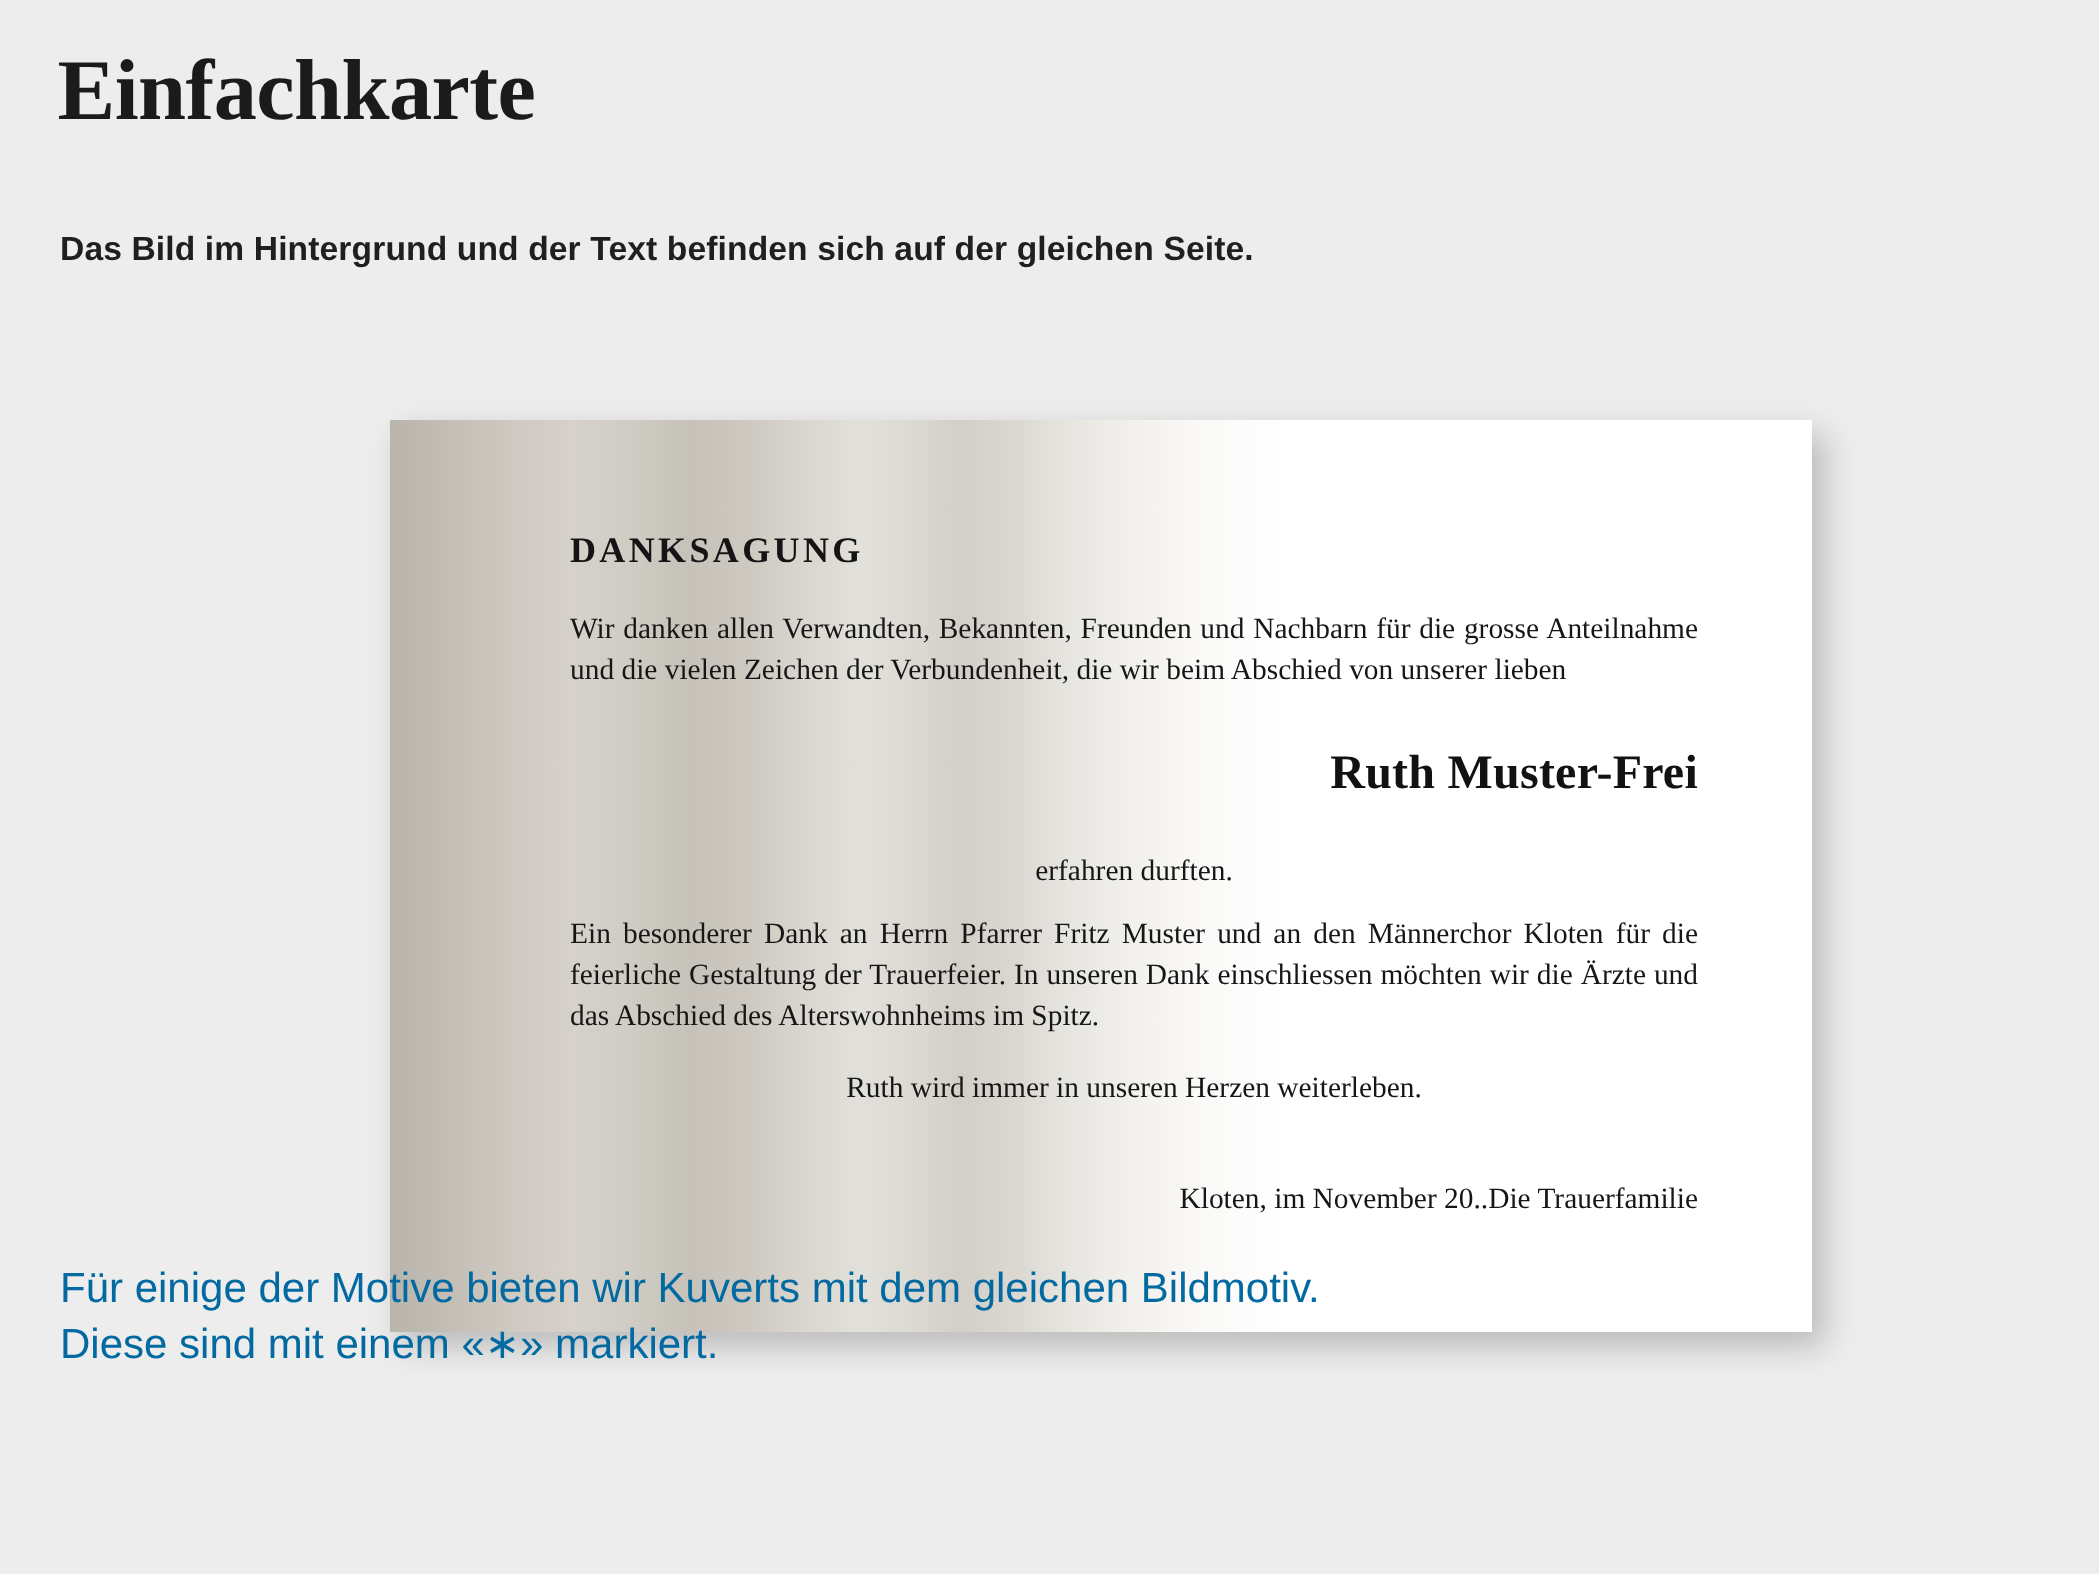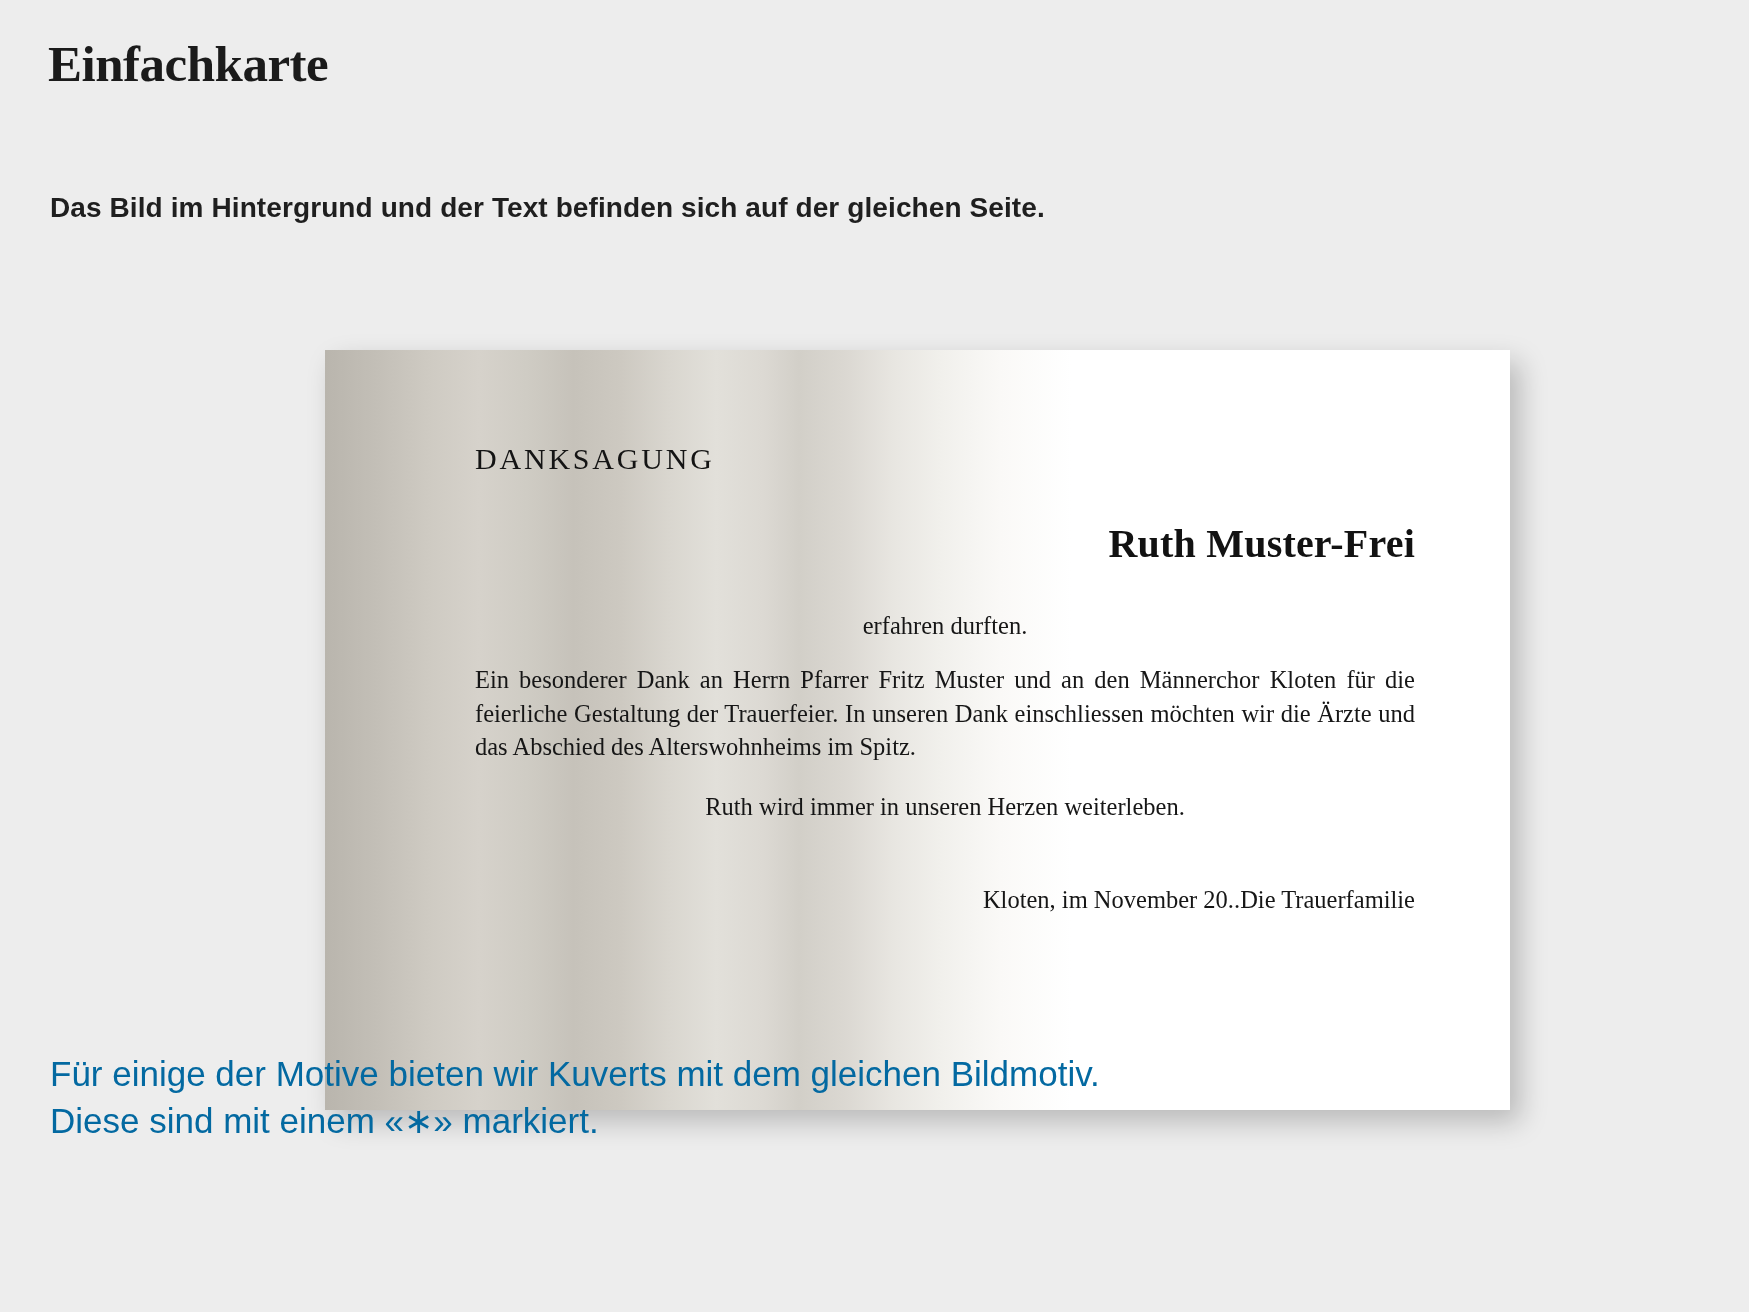--- a/index.html
+++ b/index.html
@@ -20,21 +20,21 @@
     position: relative;
     width: 1749px;
     height: 1312px;
   }
 
   .page-title {
     position: absolute;
     left: 48px;
     top: 36px;
     font-family: "Liberation Serif", serif;
-    font-size: 51px;
+    font-size: 72px;
     font-weight: 700;
     letter-spacing: -0.5px;
     color: #1b1b1b;
     line-height: 1.1;
     white-space: nowrap;
   }
 
   .subtitle {
     position: absolute;
     left: 50px;
@@ -88,20 +88,21 @@
     right: 95px;
     font-family: "Liberation Serif", serif;
     color: #17181a;
   }
 
   .danksagung {
     font-size: 30px;
     letter-spacing: 2.8px;
     margin-bottom: 32px;
     color: #141414;
+    font-weight: bold;
   }
 
   .para {
     font-size: 24.5px;
     line-height: 1.38;
     text-align: justify;
     margin: 0 0 26px 0;
     color: #161616;
   }
 
@@ -151,20 +152,21 @@
   <div class="page-title">Einfachkarte</div>
 
   <div class="subtitle">Das Bild im Hintergrund und der Text befinden sich auf der gleichen Seite.</div>
 
   <div class="card-wrap">
     <div class="card">
       <div class="card-inner">
 
         <div class="danksagung">DANKSAGUNG</div>
 
+        <p class="para">Wir danken allen Verwandten, Bekannten, Freunden und Nachbarn für die grosse Anteilnahme und die vielen Zeichen der Verbundenheit, die wir beim Abschied von unserer lieben</p>
 
         <div class="deceased-name">Ruth Muster-Frei</div>
 
         <p class="para nojust para-tight">erfahren durften.</p>
 
 
         <p class="para">Ein besonderer Dank an Herrn Pfarrer Fritz Muster und an den Männerchor Kloten für die feierliche Gestaltung der Trauerfeier. In unseren Dank einschliessen möchten wir die Ärzte und das Abschied des Alterswohnheims im Spitz.</p>
 
         <p class="para nojust">Ruth wird immer in unseren Herzen weiterleben.</p>
 

